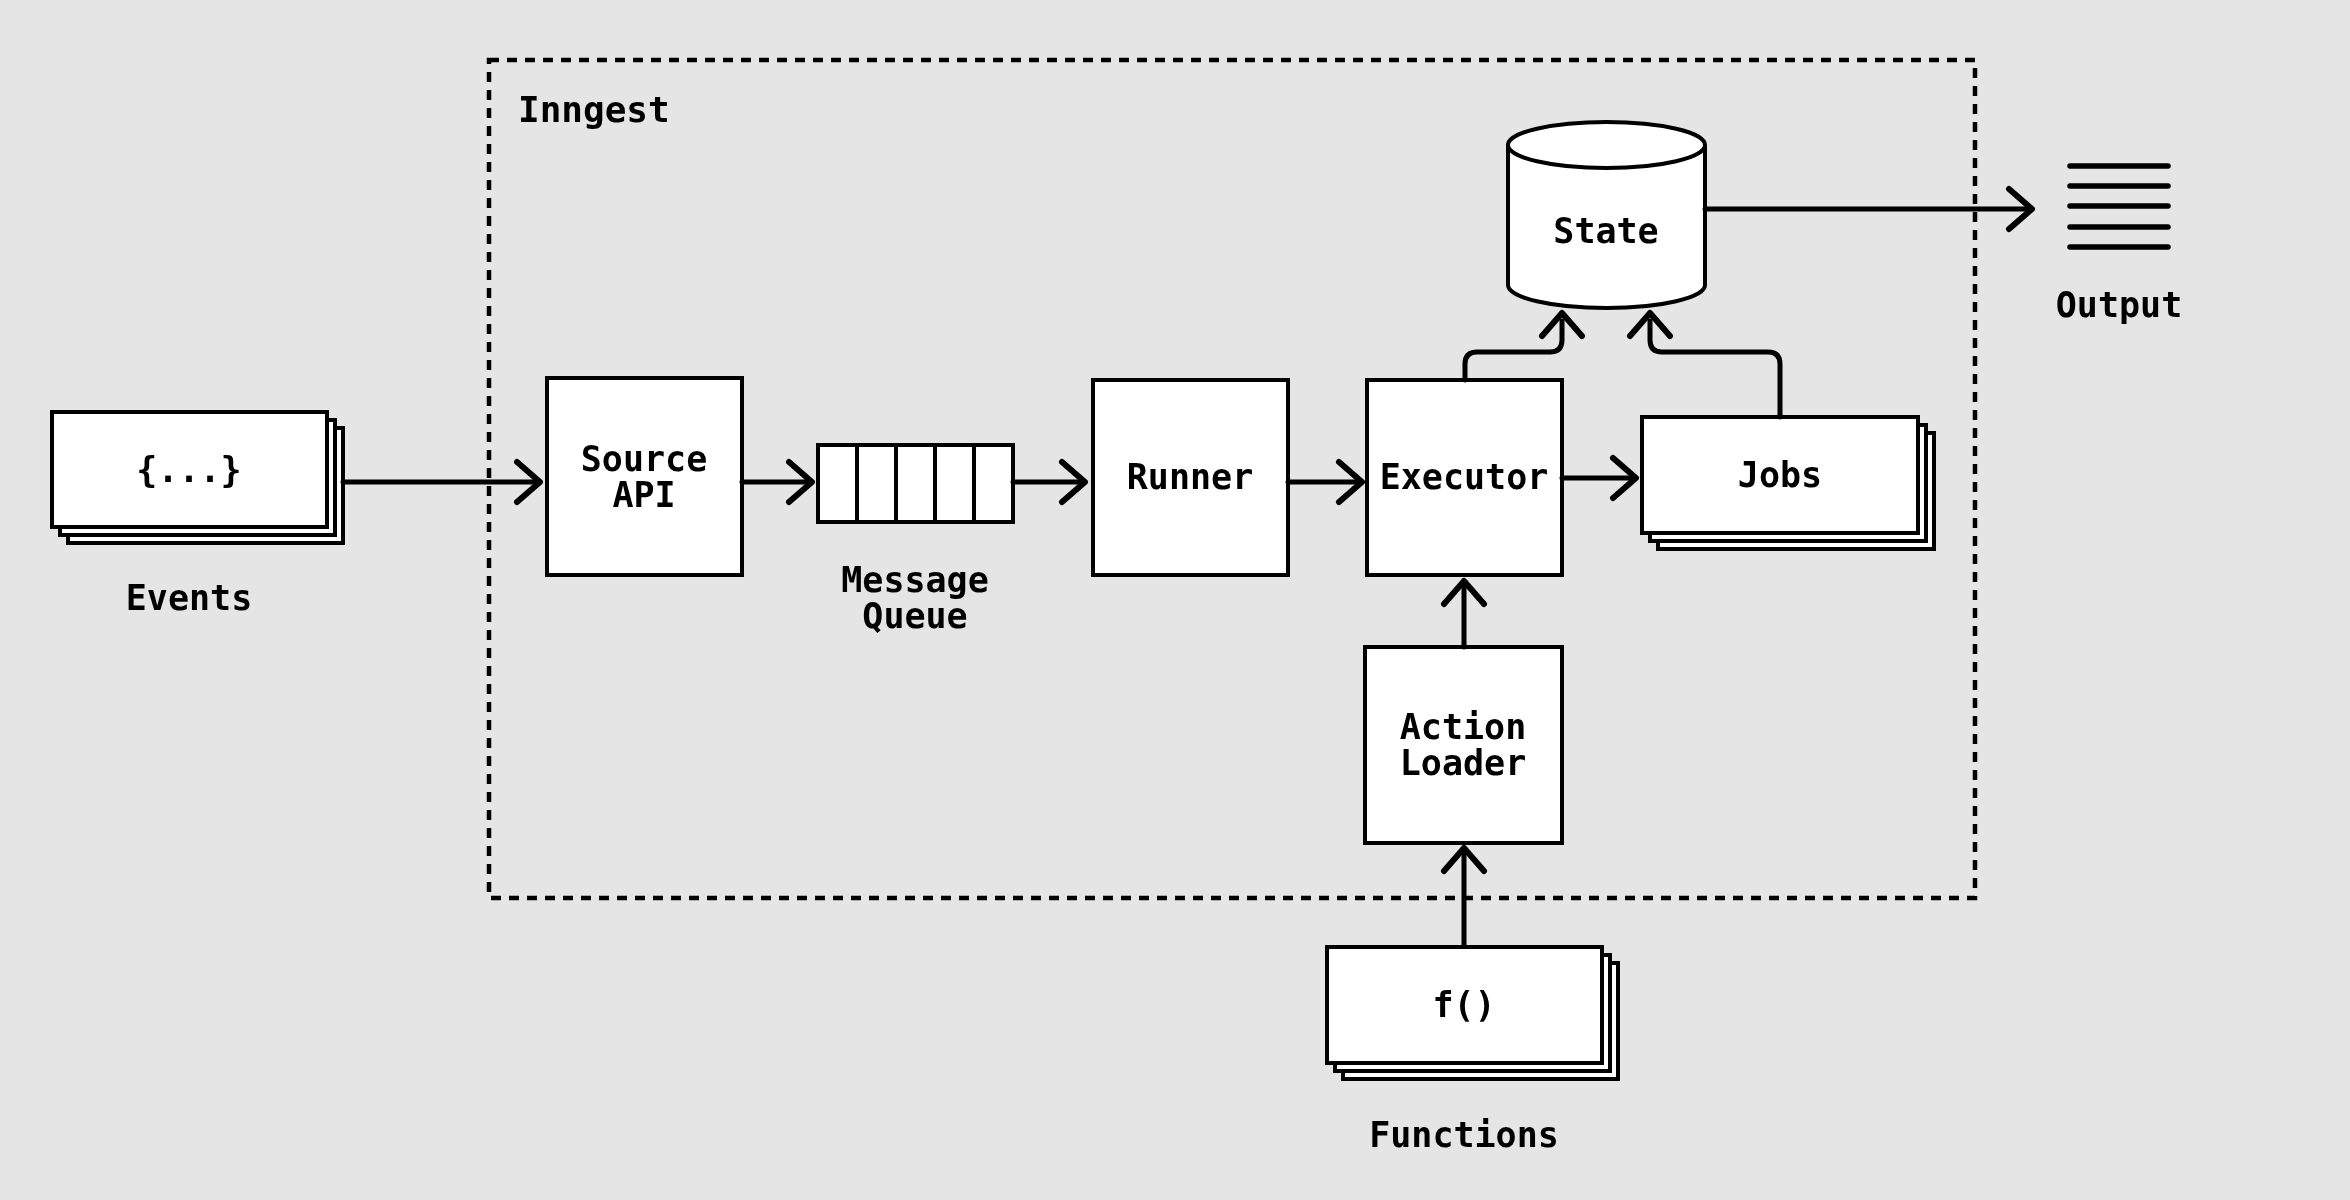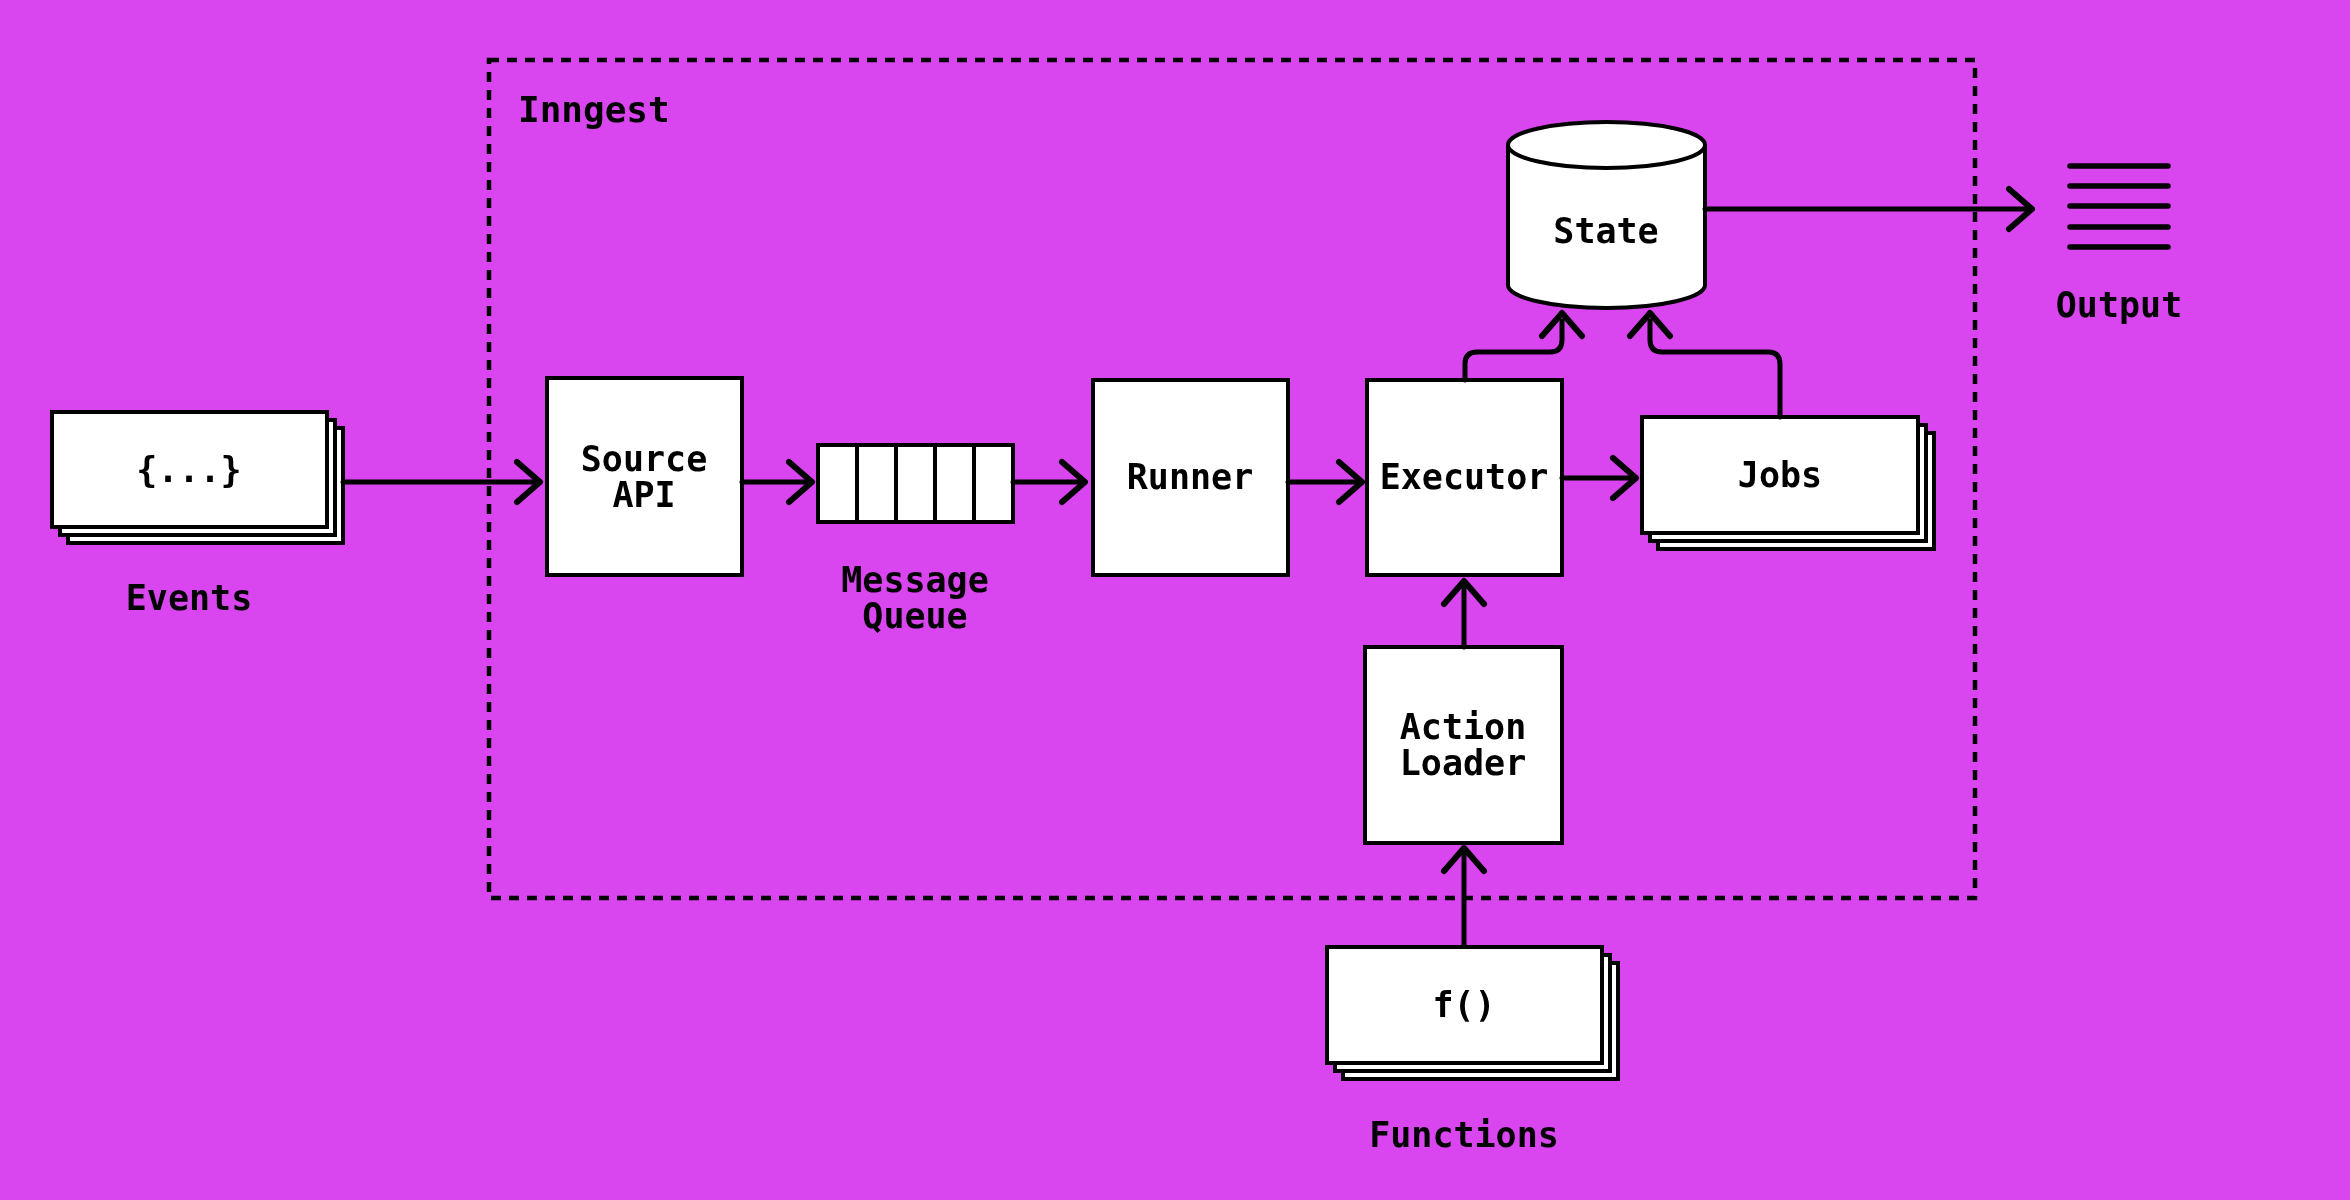--- a/index.html
+++ b/index.html
@@ -4,21 +4,21 @@
 <style>
   html, body {
     margin: 0;
     padding: 0;
     background: #ffffff;
   }
   .canvas {
     position: relative;
     width: 2350px;
     height: 1200px;
-    background: #d946ef;
+    background: #e5e5e5;
     overflow: hidden;
   }
   svg.diagram {
     display: block;
     width: 2350px;
     height: 1200px;
   }
   .node-label {
     font-family: "DejaVu Sans Mono", "Liberation Mono", monospace;
     font-weight: bold;

